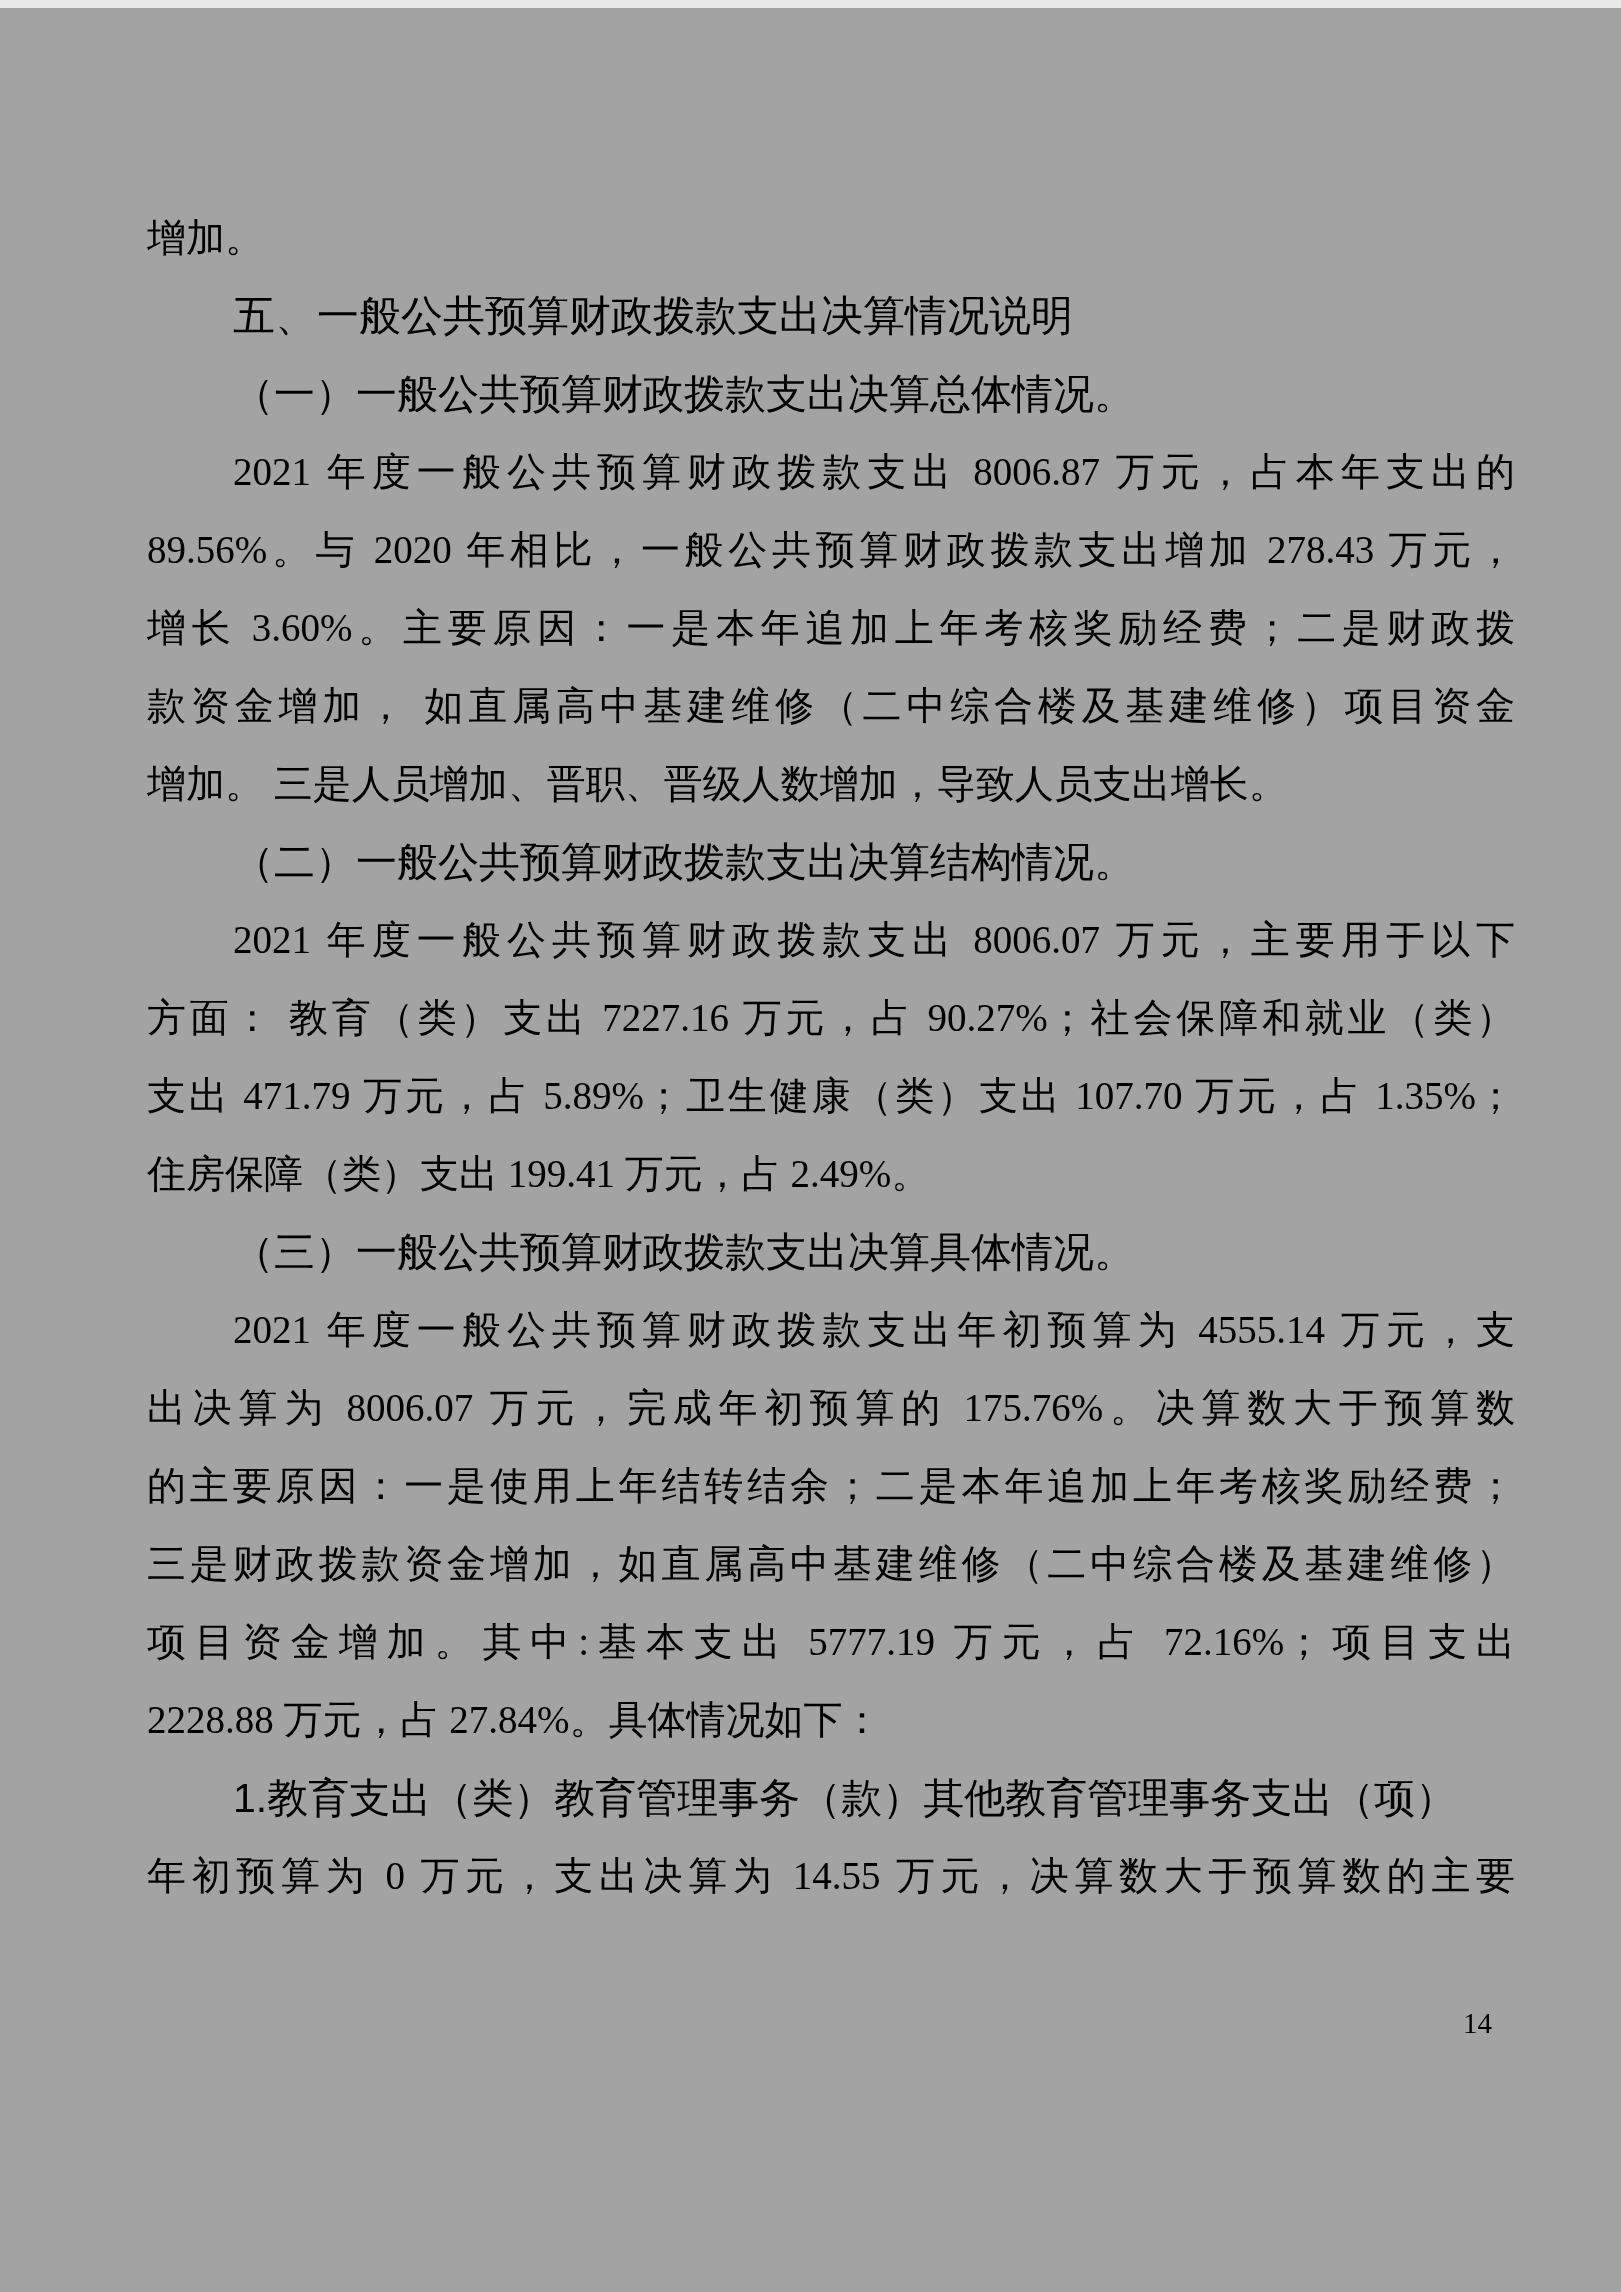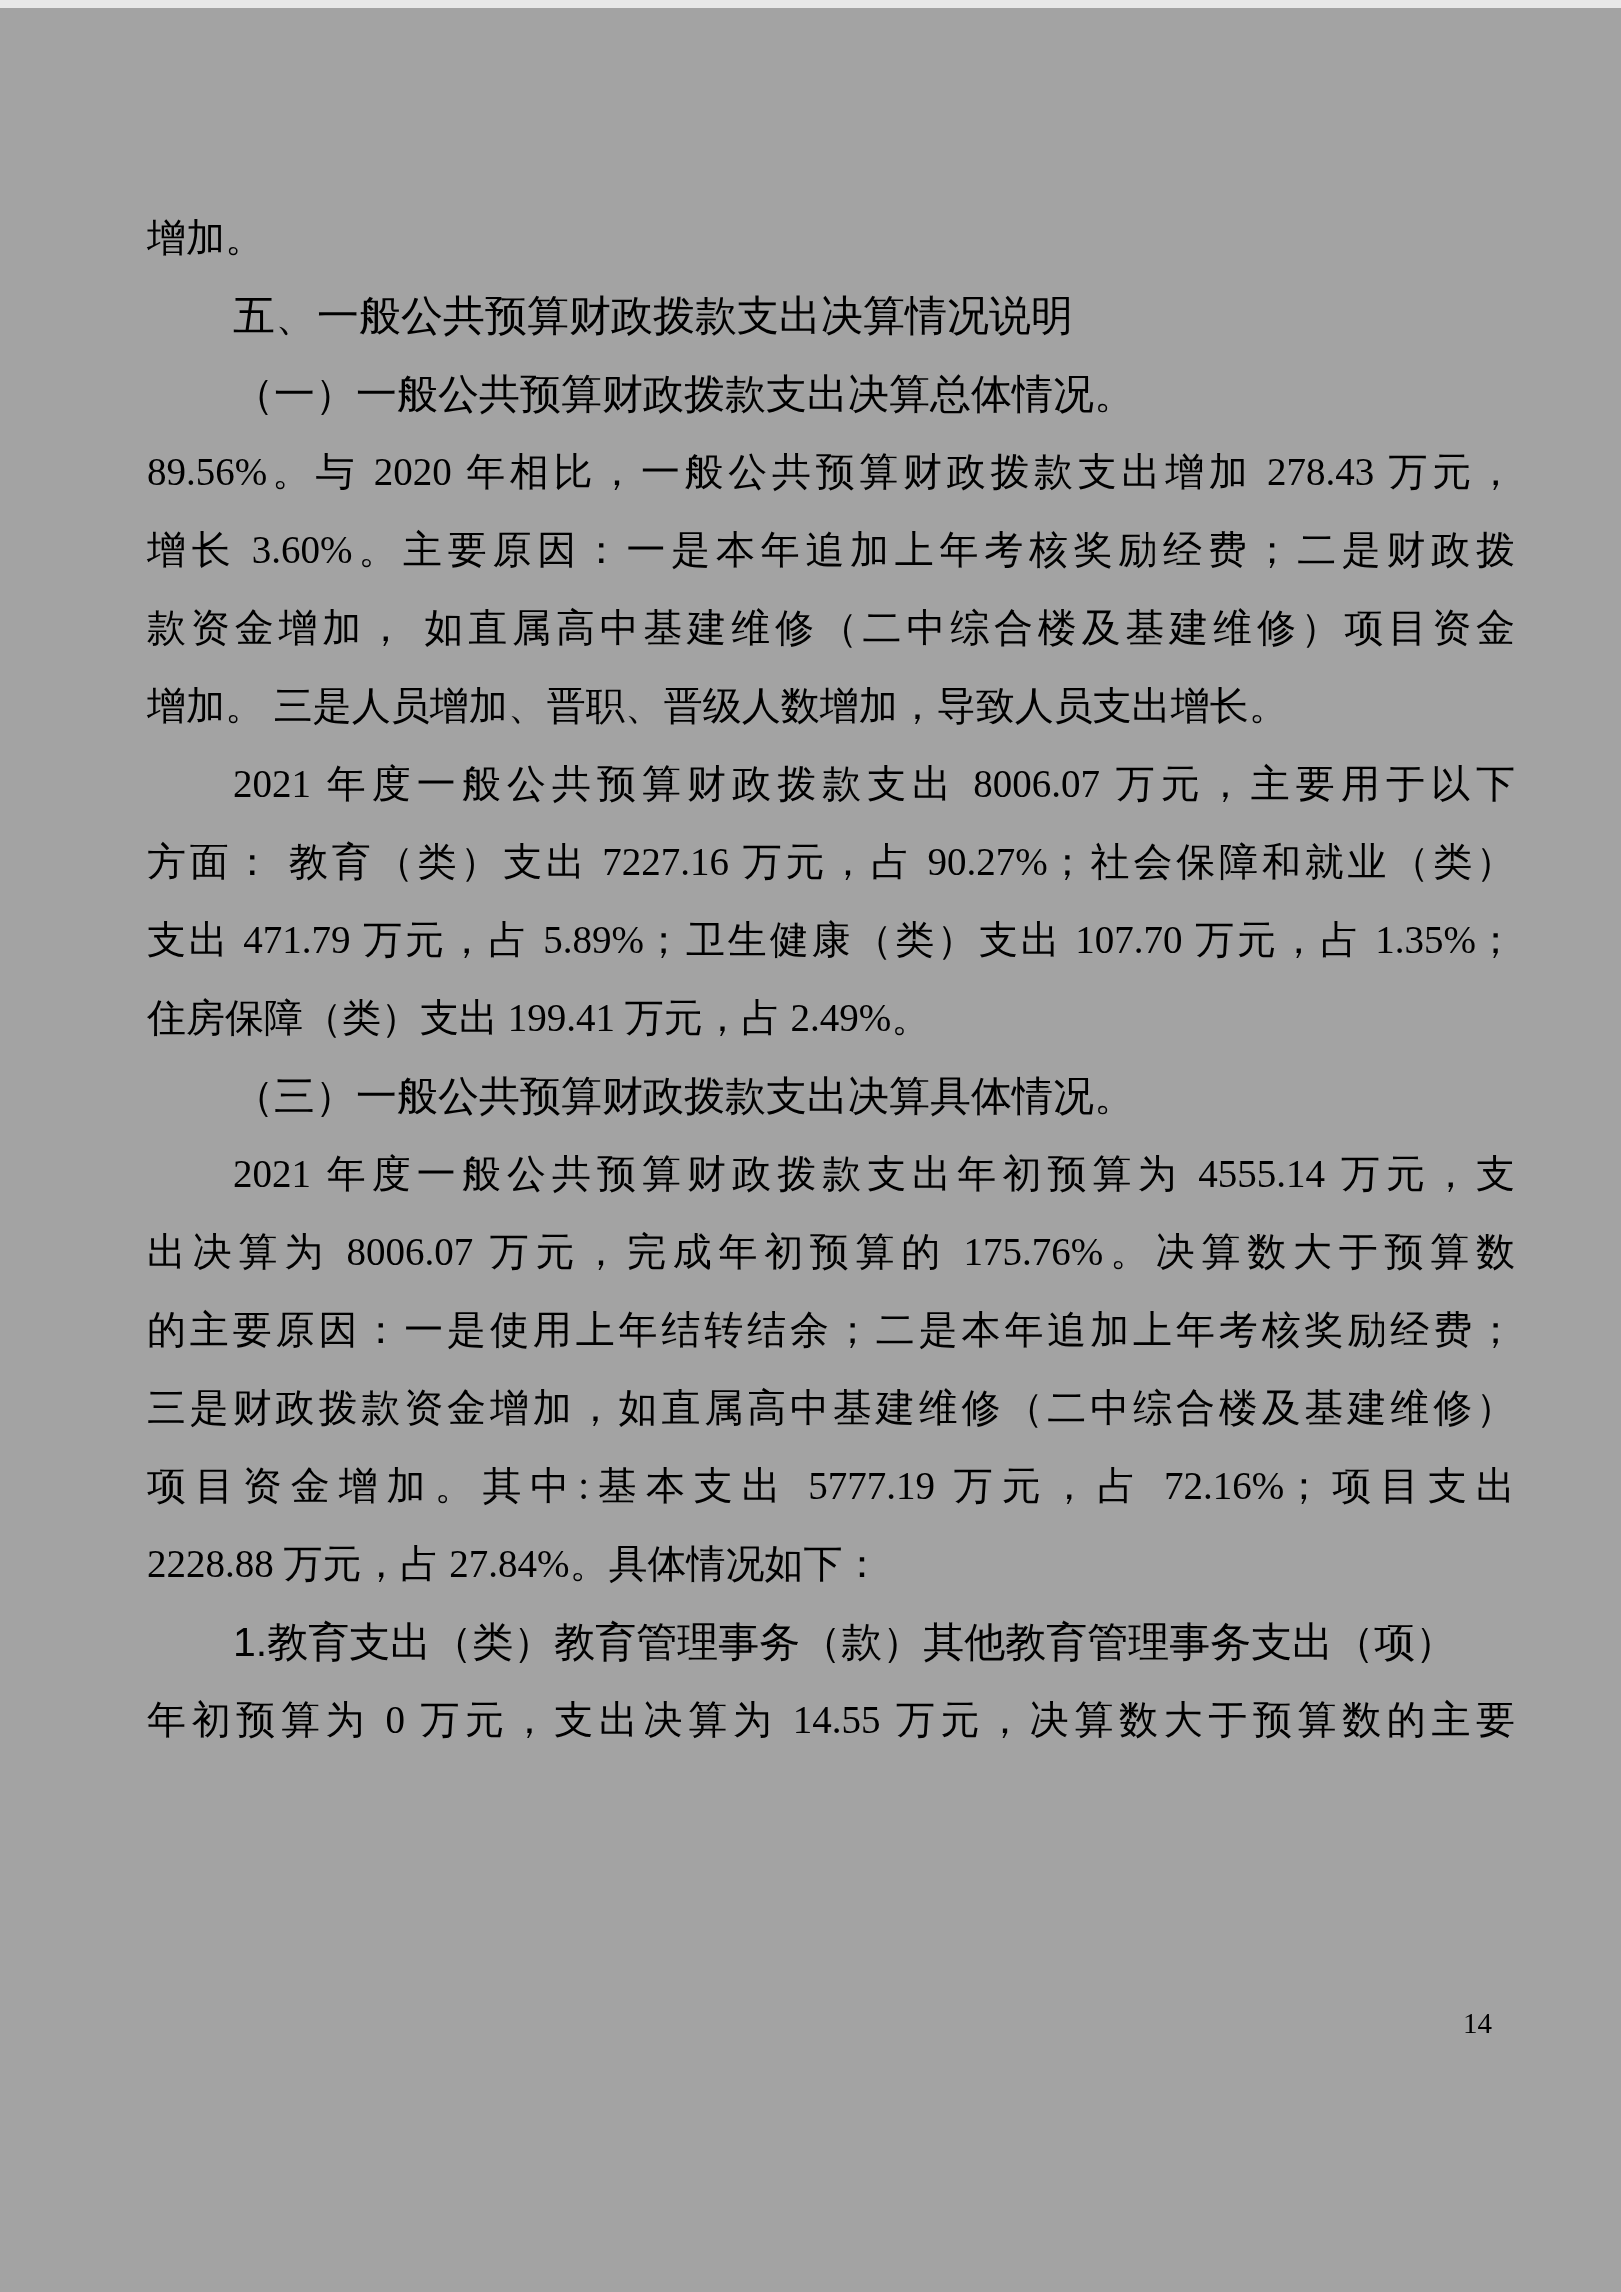--- a/index.html
+++ b/index.html
@@ -54,24 +54,26 @@
   }
 </style>
 </head>
 <body>
 
 <div class="page">
   <div class="doc">
       <div class="line body"><span class="seg">增加。</span></div>
       <div class="line heading1 indent"><span class="seg bold">五、一般公共预算财政拨款支出决算情况说明</span></div>
       <div class="line heading2 indent"><span class="seg bold">（一）一般公共预算财政拨款支出决算总体情况。</span></div>
+      <div class="line body indent justify"><span class="seg">2021 年度一般公共预算财政拨款支出 8006.87 万元，占本年支出的</span></div>
       <div class="line body justify"><span class="seg">89.56%。与 2020 年相比，一般公共预算财政拨款支出增加 278.43 万元，</span></div>
       <div class="line body justify"><span class="seg">增长 3.60%。主要原因：一是本年追加上年考核奖励经费；二是财政拨</span></div>
       <div class="line body justify"><span class="seg">款资金增加， 如直属高中基建维修（二中综合楼及基建维修）项目资金</span></div>
       <div class="line body"><span class="seg">增加。 三是人员增加、晋职、晋级人数增加，导致人员支出增长。</span></div>
+      <div class="line heading2 indent"><span class="seg bold">（二）一般公共预算财政拨款支出决算结构情况。</span></div>
       <div class="line body indent justify"><span class="seg">2021 年度一般公共预算财政拨款支出 8006.07 万元，主要用于以下</span></div>
       <div class="line body justify"><span class="seg">方面： </span><span class="seg bold">教育（类）</span><span class="seg">支出 7227.16 万元，占 90.27%；</span><span class="seg bold">社会保障和就业（类）</span></div>
       <div class="line body justify"><span class="seg">支出 471.79 万元，占 5.89%；</span><span class="seg bold">卫生健康（类）</span><span class="seg">支出 107.70 万元，占 1.35%；</span></div>
       <div class="line body"><span class="seg bold">住房保障（类）</span><span class="seg">支出 199.41 万元，占 2.49%。</span></div>
       <div class="line heading2 indent"><span class="seg bold">（三）一般公共预算财政拨款支出决算具体情况。</span></div>
       <div class="line body indent justify"><span class="seg">2021 年度一般公共预算财政拨款支出年初预算为 4555.14 万元，支</span></div>
       <div class="line body justify"><span class="seg">出决算为 8006.07 万元，完成年初预算的 175.76%。决算数大于预算数</span></div>
       <div class="line body justify"><span class="seg">的主要原因：一是使用上年结转结余；二是本年追加上年考核奖励经费；</span></div>
       <div class="line body justify"><span class="seg">三是财政拨款资金增加，如直属高中基建维修（二中综合楼及基建维修）</span></div>
       <div class="line body justify"><span class="seg">项目资金增加。其中:基本支出 5777.19 万元，占 72.16%；项目支出</span></div>

